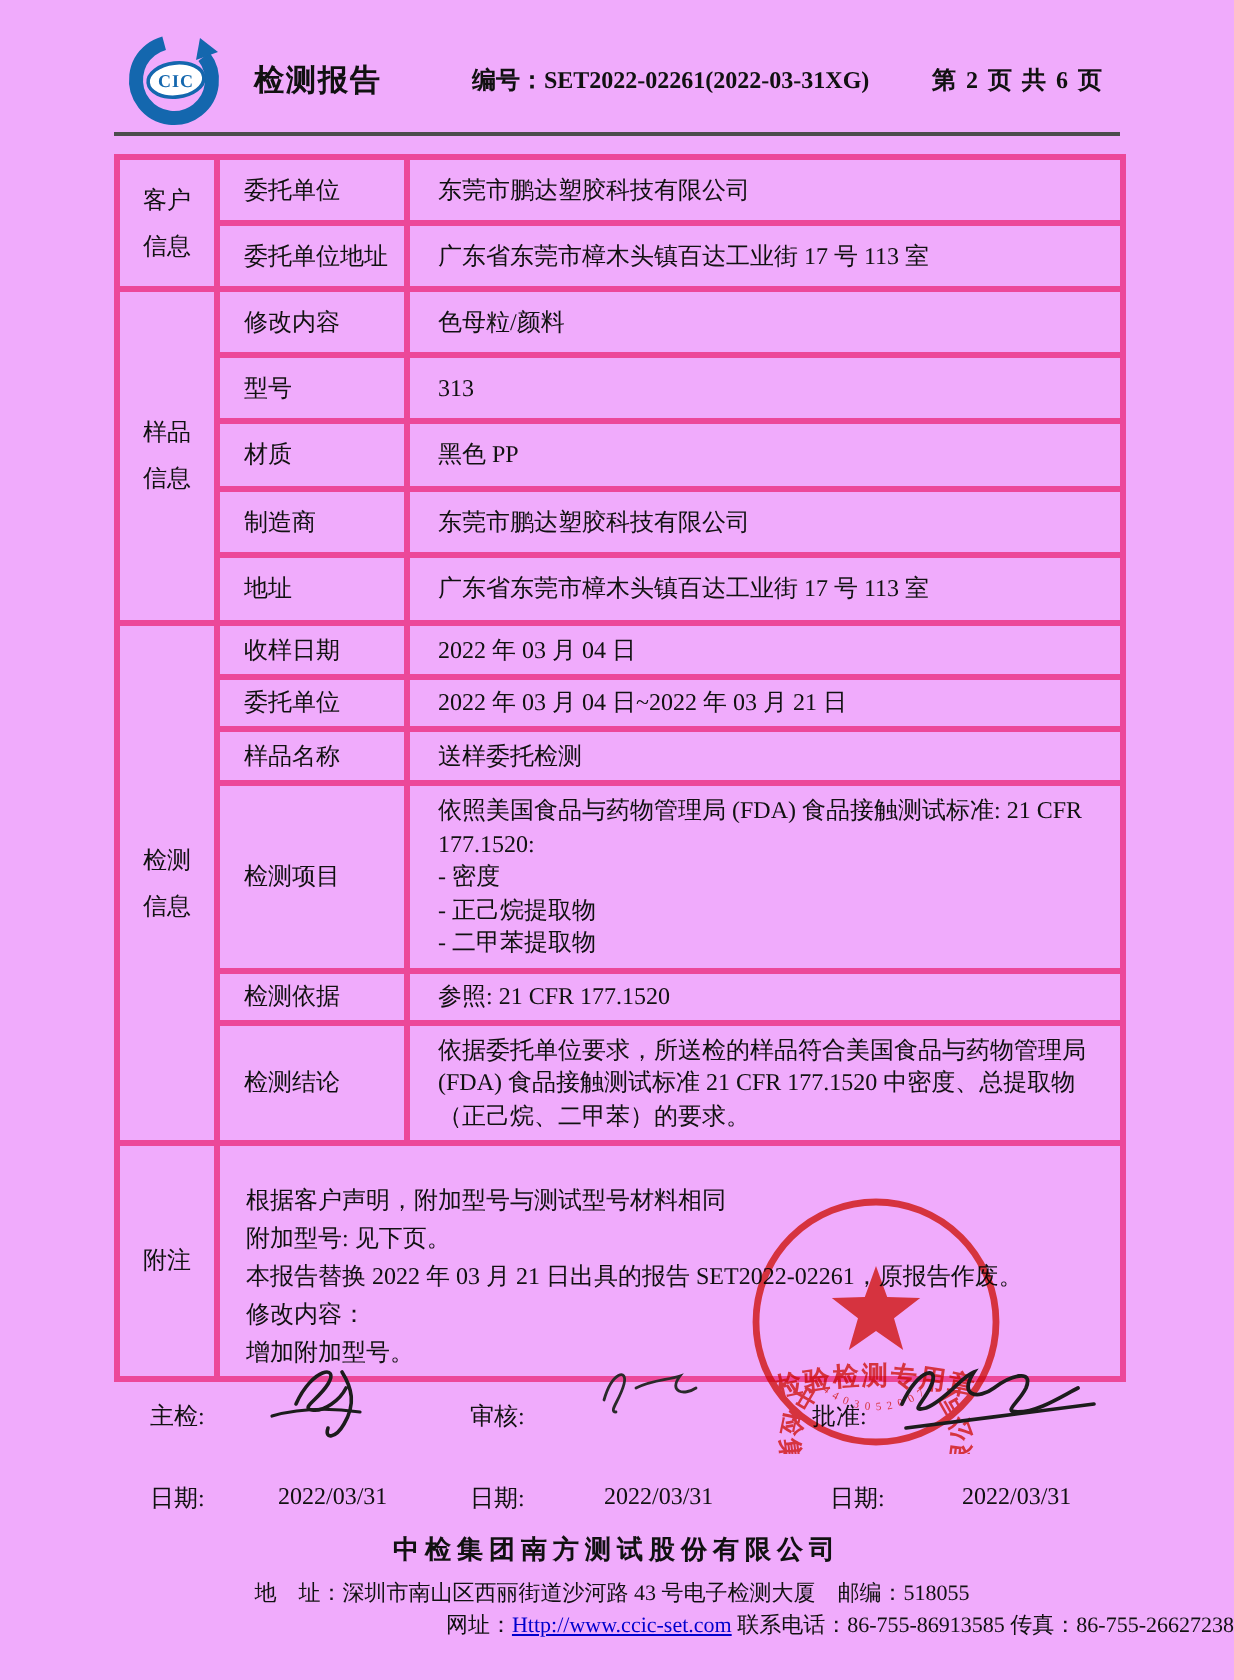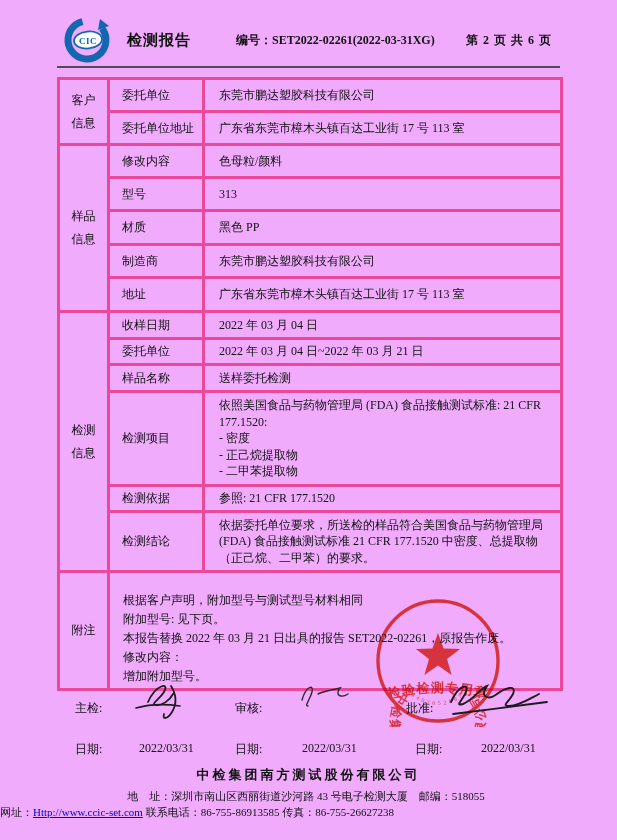--- a/index.html
+++ b/index.html
@@ -24,21 +24,21 @@
   .siglabel{position:absolute;font-size:12px;}
   .sig-svg{position:absolute;z-index:6;}
   .dateval{position:absolute;font-size:12px;}
   
   .stamp{position:absolute;left:372px;top:595px;width:132px;height:132px;z-index:5;
          mix-blend-mode:multiply;opacity:.92;pointer-events:none;}
   
   .ft-company{position:absolute;left:0;top:766px;width:617px;text-align:center;
               font-size:13px;font-weight:bold;letter-spacing:3px;}
   .ft-line1{position:absolute;left:0;top:789px;width:612px;text-align:center;font-size:11px;}
-  .ft-line2{position:absolute;left:0;top:805px;width:617px;text-align:left;font-size:11px;}
+  .ft-line2{position:absolute;left:0;top:805px;width:617px;text-align:right;font-size:11px;}
   .ft-link{color:#0000cd;text-decoration:underline;}
 </style>
 </head>
 <body>
 
 <div id="page">
 
   <svg class="logo" viewBox="0 0 54 54">
     <circle cx="27" cy="27" r="19" fill="none" stroke="#1467ae" stroke-width="7" stroke-dasharray="97 23" transform="rotate(-38 27 27)"></circle>
     <polygon points="40,6 49,13 38,17" fill="#1467ae"></polygon>

